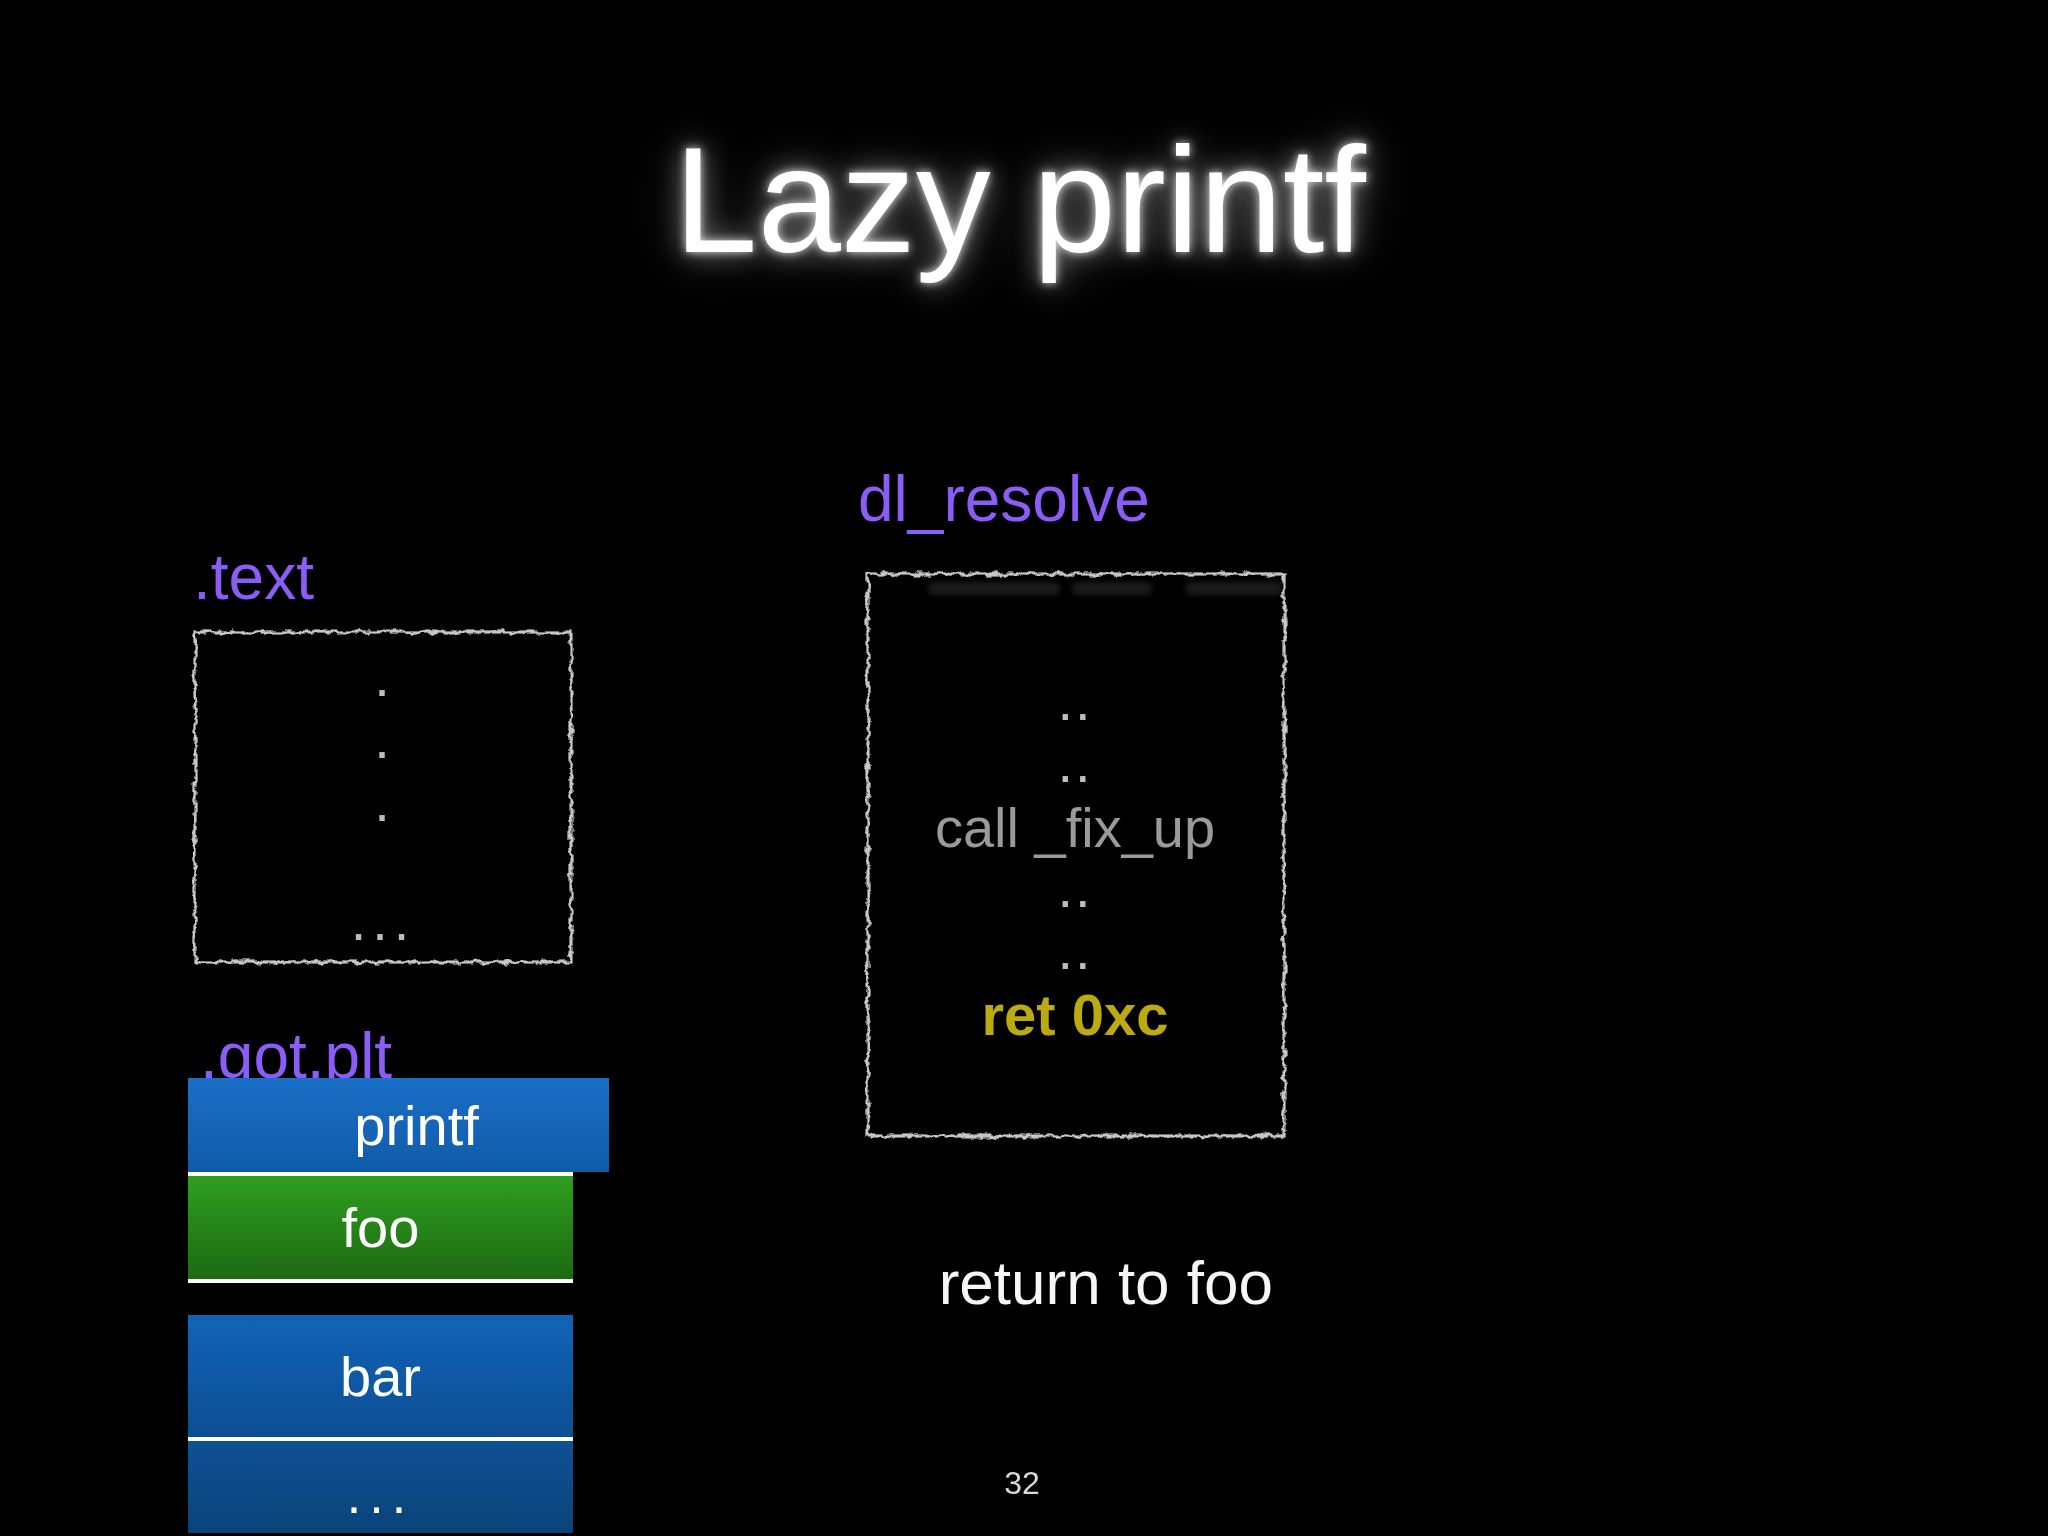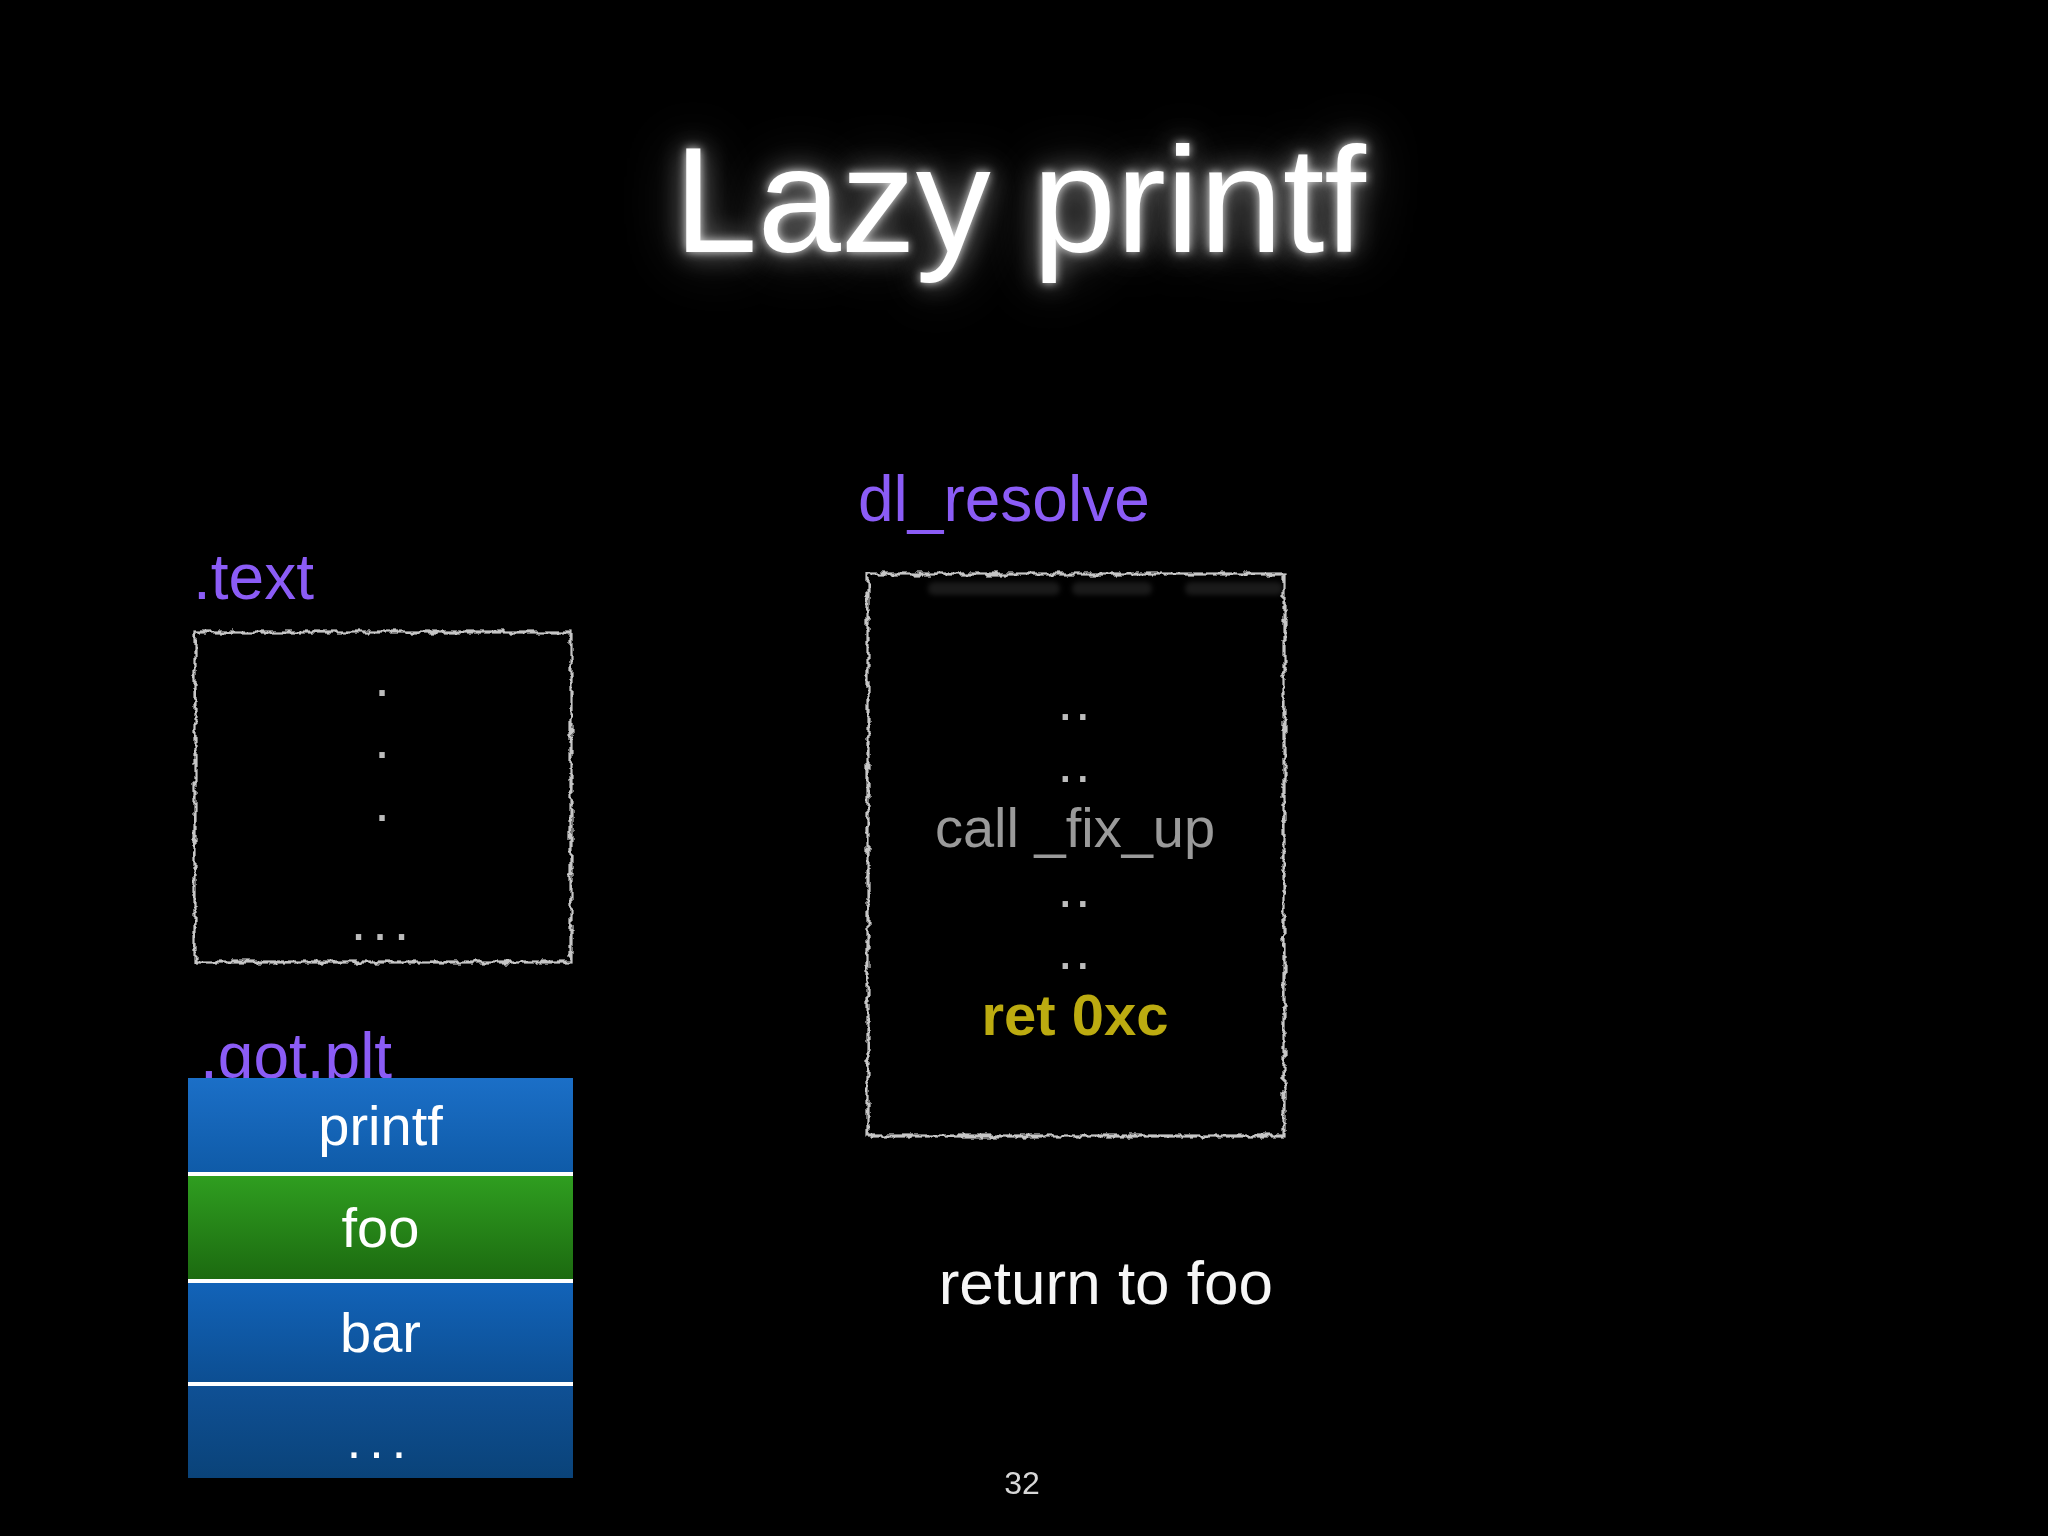--- a/index.html
+++ b/index.html
@@ -114,23 +114,23 @@
   }
   .gp-row {
     width: 100%;
     display: flex;
     align-items: center;
     justify-content: center;
     color: #ffffff;
     font-size: 56px;
   }
   .gp-sep { height: 4px; width: 100%; background: #ffffff; }
-  .gp-row-1 { height: 94px;  background: linear-gradient(#1b6fc7, #0f5ba8); }
+  .gp-row-1 { height: 94px;  background: linear-gradient(#1b6fc7, #0f5ba8); padding-left: 36px; }
   .gp-row-2 { height: 103px; background: linear-gradient(#2f9e20, #1c6a10); }
-  .gp-row-3 { height: 99px;  background: linear-gradient(#1263b8, #0c4e92); }
+  .gp-row-3 { height: 122px;  background: linear-gradient(#1263b8, #0c4e92); margin-top: 32px; }
   .gp-row-4 { height: 92px;  background: linear-gradient(#0f5095, #0a4379);
               letter-spacing: 8px; font-size: 52px; align-items: flex-end;
               padding-bottom: 8px; box-sizing: border-box; }
 
   
   .return-note {
     left: 873px;
     top: 1252px;
     width: 400px;
     text-align: right;

